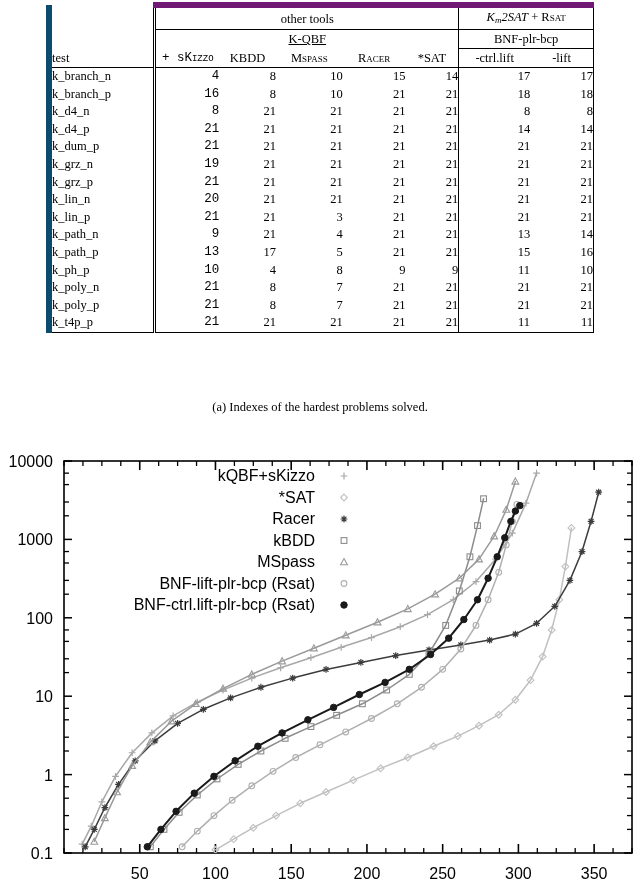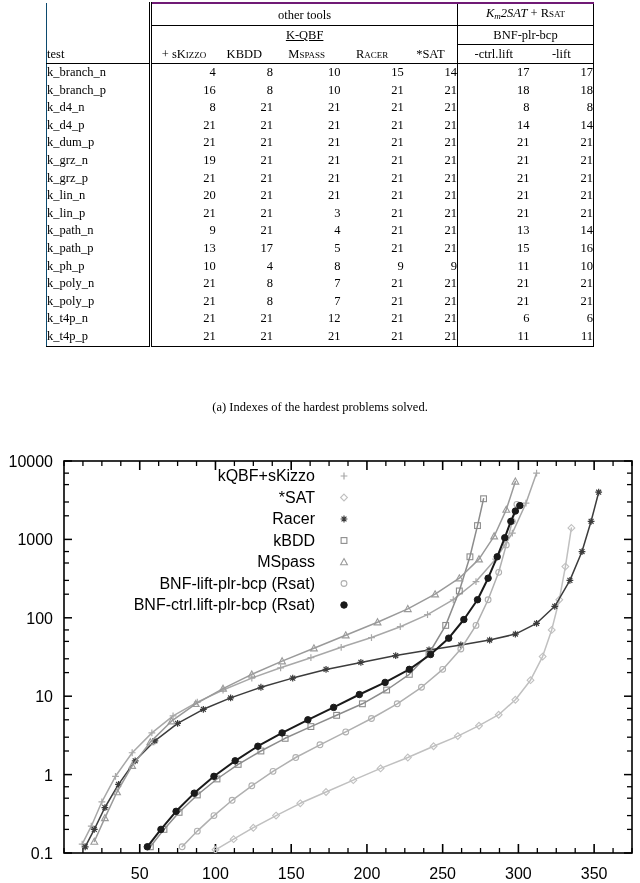--- a/index.html
+++ b/index.html
@@ -9,30 +9,30 @@
 
   
   .tblwrap{position:absolute;left:46px;top:2px;width:548px;}
   table.results{border-collapse:collapse;font-family:"Liberation Serif",serif;
                 font-size:12.5px;width:548px;}
   table.results td,table.results th{padding:0;font-weight:normal;}
   .hrow td{text-align:center;height:18px;line-height:18px;}
   .brow td{height:17.6px;line-height:17.6px;}
 
   
-  .outerL{border-left:1px solid #0c4a6e;}
+  .outerL{border-left:6px solid #0c4a6e;}
   .outerR{border-right:1px solid #000;}
-  .topline{border-top:2px solid #701a75;}
+  .topline{border-top:6px solid #701a75;}
   .botline{border-bottom:1px solid #000;}
   .dbl{border-left:3px double #000;}
   .sgl{border-left:1px solid #000;}
 
   td.test{text-align:left;padding-left:7px;width:100px;font-size:12.5px;}
   td.num{text-align:right;padding-right:12px;}
-  .c1{width:62px;}.c2{width:56px;}.c3{width:66px;}.c4{width:62px;}.c5{width:52px;}
+  .c1{width:62px;font-family:Liberation Mono, monospace;}.c2{width:56px;}.c3{width:66px;}.c4{width:62px;}.c5{width:52px;}
   .r1{width:70px;}.r2{width:62px;}
   .smallcaps{font-variant:small-caps;}
   .kqbf{text-align:left;padding-left:8px;text-decoration:underline;}
   .caption{position:absolute;left:0;top:400px;width:640px;text-align:center;
            font-size:12.5px;font-family:"Liberation Serif",serif;}
   .mathit{font-style:italic;}
   .sub{font-size:9px;vertical-align:-2px;font-style:italic;}
 
   
   .chart{position:absolute;left:0;top:432px;width:640px;height:451px;}
@@ -201,30 +201,20 @@
           </tr>
           <tr class="brow">
             <td class="test outerL">k_poly_p</td>
             <td class="num c1 dbl">21</td>
             <td class="num c2">8</td>
             <td class="num c3">7</td>
             <td class="num c4">21</td>
             <td class="num c5">21</td>
             <td class="num r1 sgl">21</td>
             <td class="num r2 outerR">21</td>
-          </tr>
-          <tr class="brow">
-            <td class="test outerL">k_t4p_n</td>
-            <td class="num c1 dbl">21</td>
-            <td class="num c2">21</td>
-            <td class="num c3">12</td>
-            <td class="num c4">21</td>
-            <td class="num c5">21</td>
-            <td class="num r1 sgl">6</td>
-            <td class="num r2 outerR">6</td>
           </tr>
           <tr class="brow">
             <td class="test outerL botline">k_t4p_p</td>
             <td class="num c1 dbl botline">21</td>
             <td class="num c2 botline">21</td>
             <td class="num c3 botline">21</td>
             <td class="num c4 botline">21</td>
             <td class="num c5 botline">21</td>
             <td class="num r1 sgl botline">11</td>
             <td class="num r2 outerR botline">11</td>

